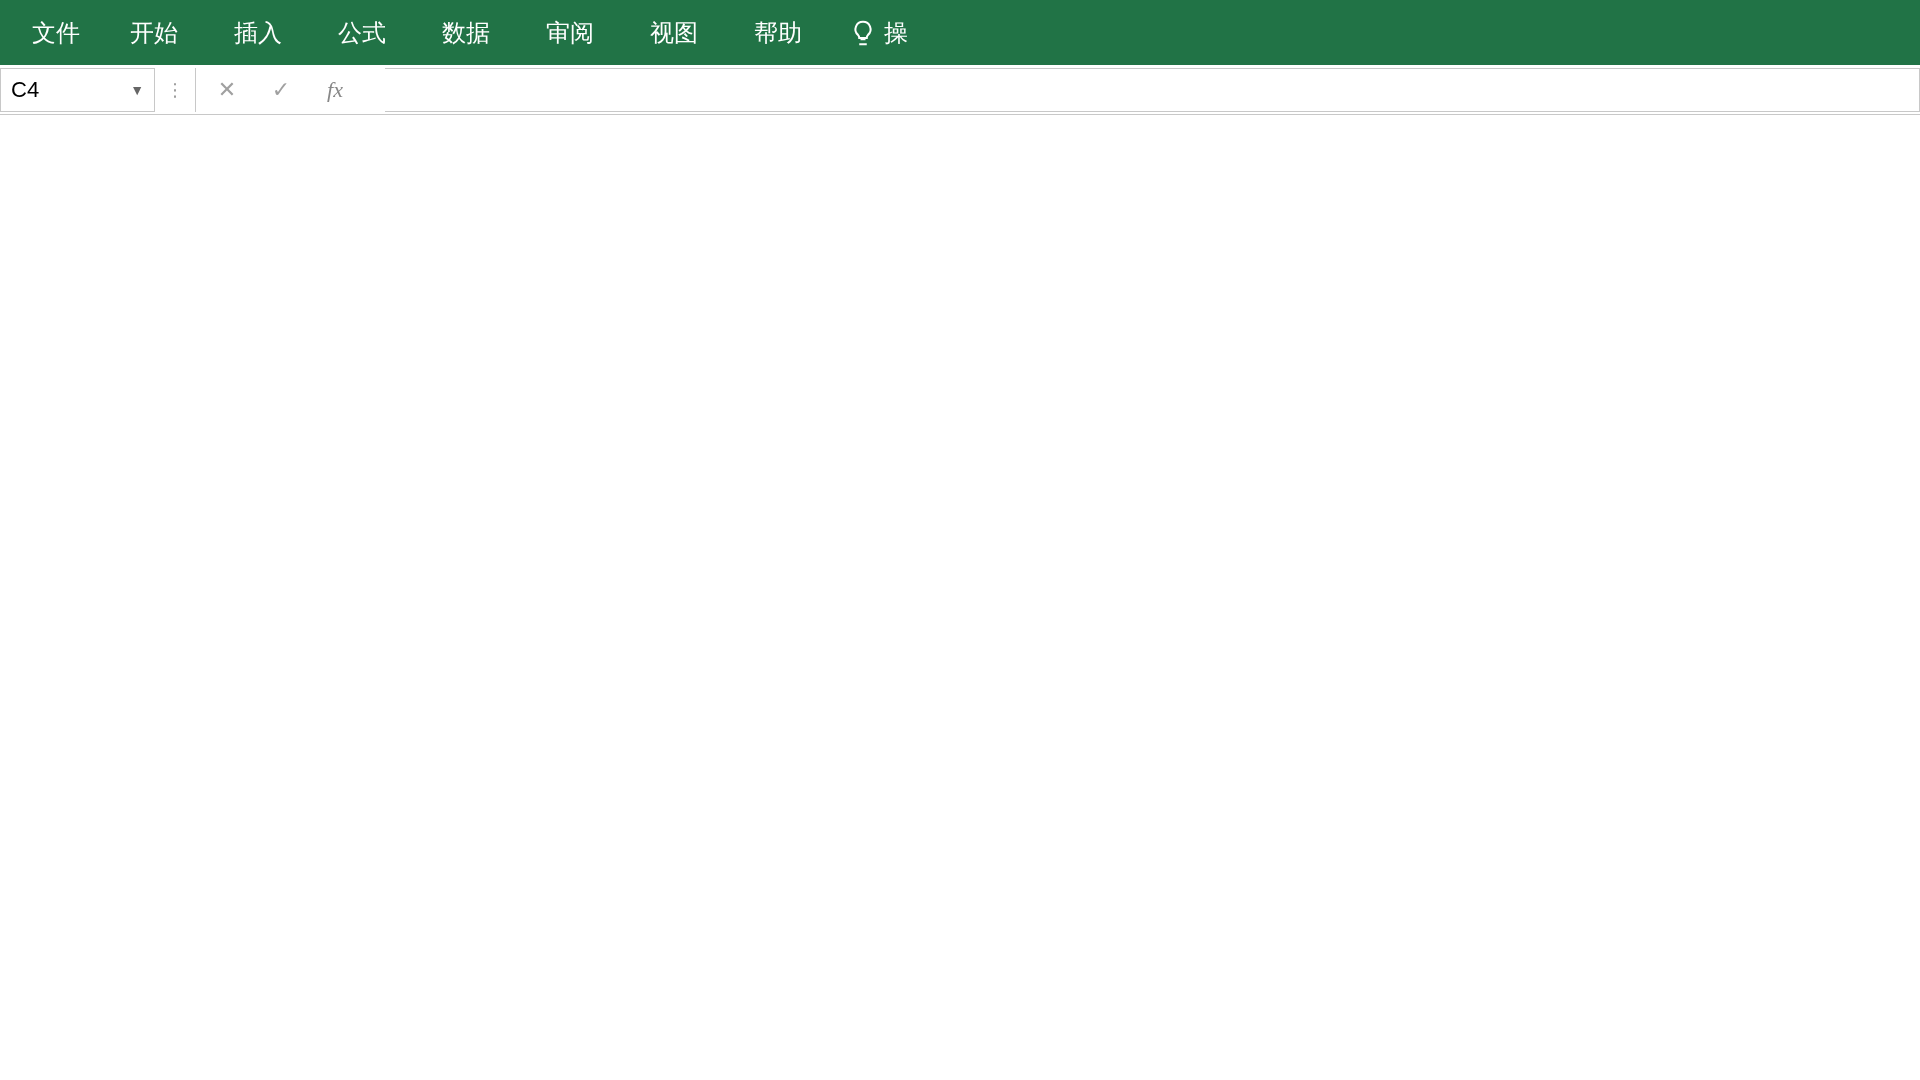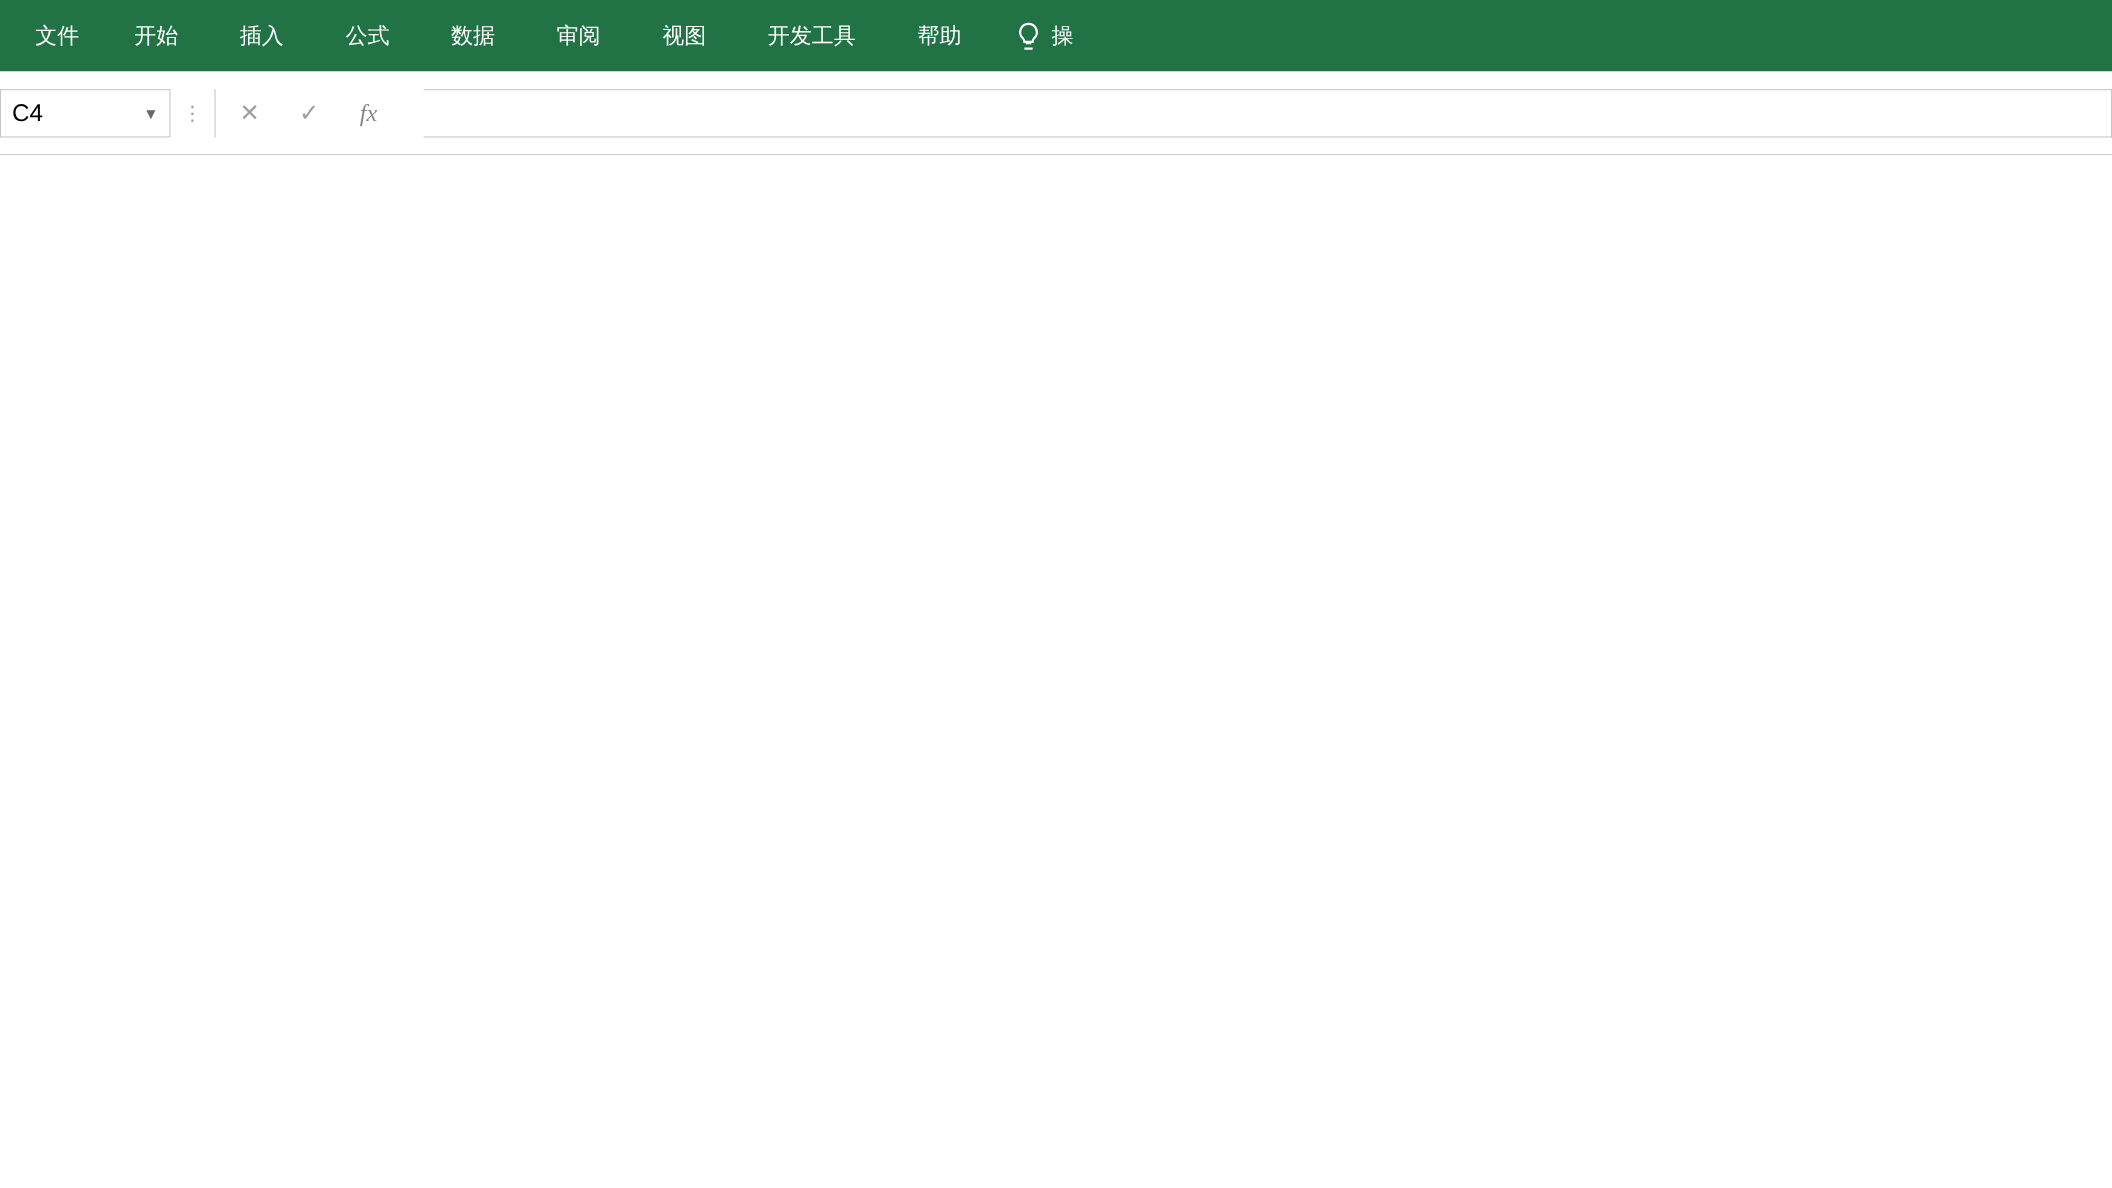--- a/index.html
+++ b/index.html
@@ -11,36 +11,36 @@
     .ribbon {
       background: #217346;
       height: 65px;
       display: flex;
       align-items: center;
       padding: 0 10px;
       color: #fff;
     }
     .ribbon-tab {
       padding: 0 28px;
-      font-size: 20px;
+      font-size: 24px;
       height: 100%;
       display: flex;
       align-items: center;
       cursor: pointer;
     }
     .ribbon-tab.file {
       padding: 0 22px;
     }
     .ribbon-icon {
       margin-left: 18px;
       display: flex;
       align-items: center;
     }
     .formula-bar {
-      height: 76px;
+      height: 50px;
       display: flex;
       align-items: center;
       border-bottom: 1px solid #c8c8c8;
       background: #fff;
     }
     .name-box {
       width: 155px;
       height: 44px;
       border: 1px solid #c8c8c8;
       display: flex;
@@ -210,21 +210,20 @@
 <body>
 
 <div class="ribbon">
   <div class="ribbon-tab file">文件</div>
   <div class="ribbon-tab">开始</div>
   <div class="ribbon-tab">插入</div>
   <div class="ribbon-tab">公式</div>
   <div class="ribbon-tab">数据</div>
   <div class="ribbon-tab">审阅</div>
   <div class="ribbon-tab">视图</div>
-  <div class="ribbon-tab">开发工具</div>
   <div class="ribbon-tab">帮助</div>
   <div class="ribbon-icon">
     <svg width="30" height="30" viewBox="0 0 24 24" fill="none" stroke="#fff" stroke-width="1.6">
       <path d="M9 21h6M10 17h4M12 3a6 6 0 0 0-4 10.5c.8.9 1 1.5 1 2.5h6c0-1 .2-1.6 1-2.5A6 6 0 0 0 12 3z"></path>
     </svg>
   </div>
   <div class="ribbon-tab" style="padding:0 6px;">操</div>
 </div>
 
 <div class="formula-bar">

